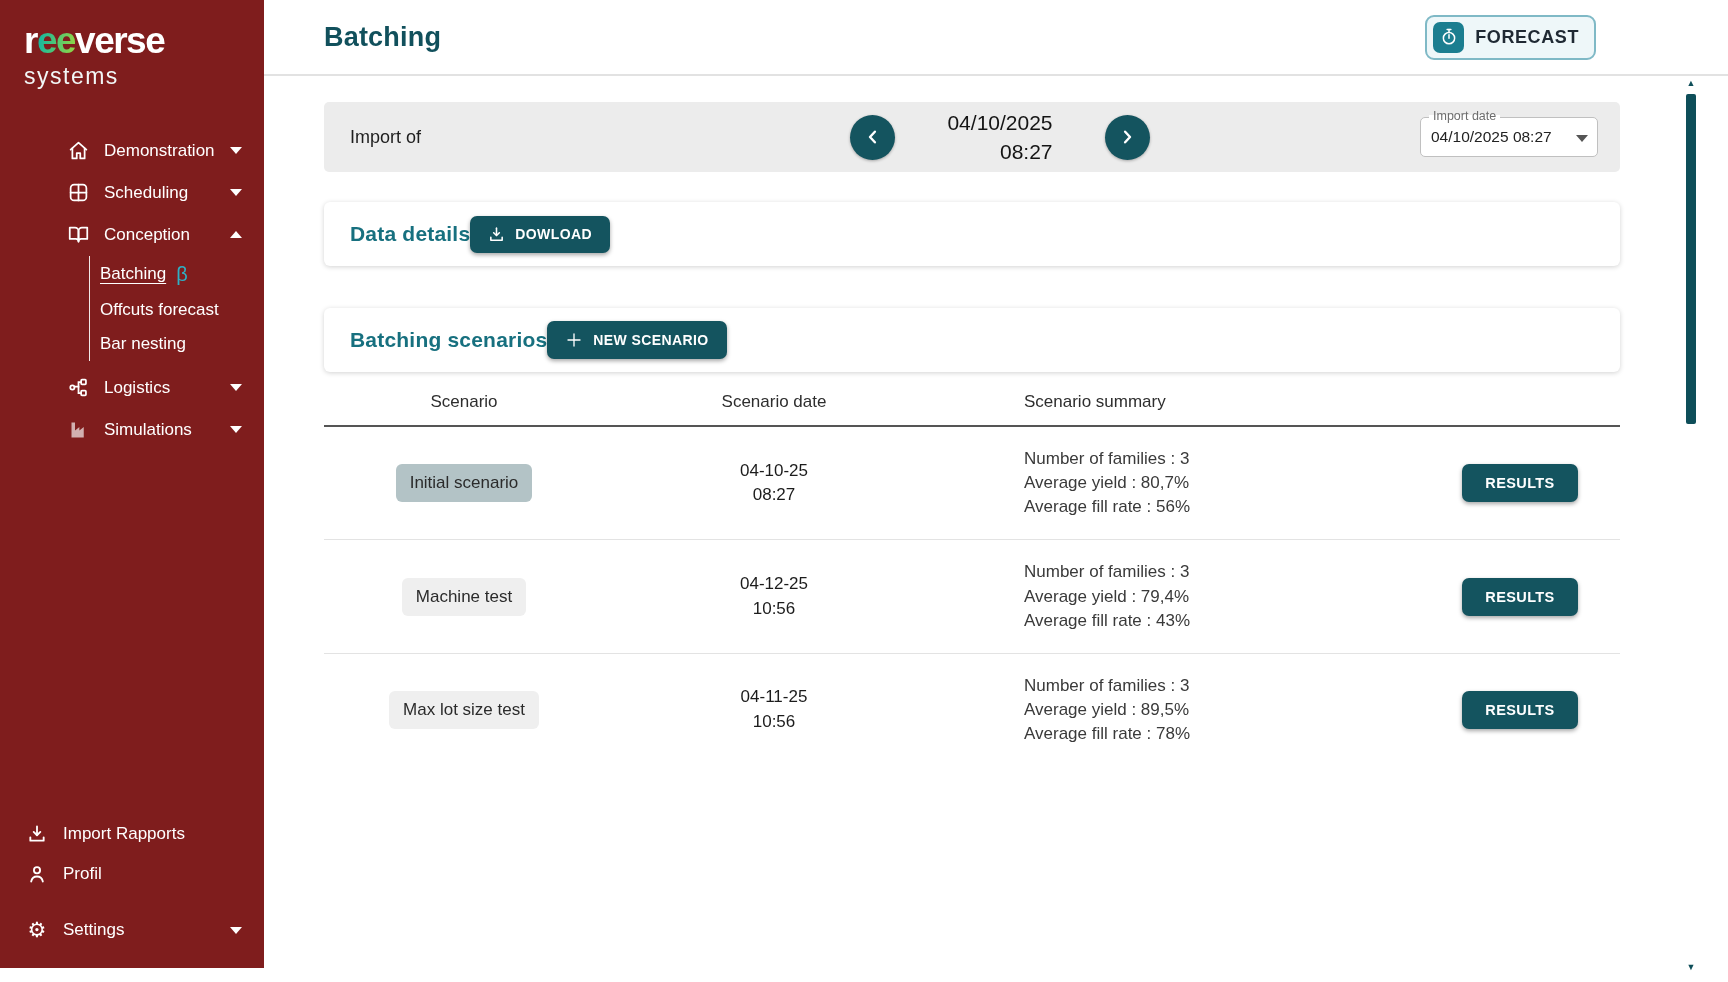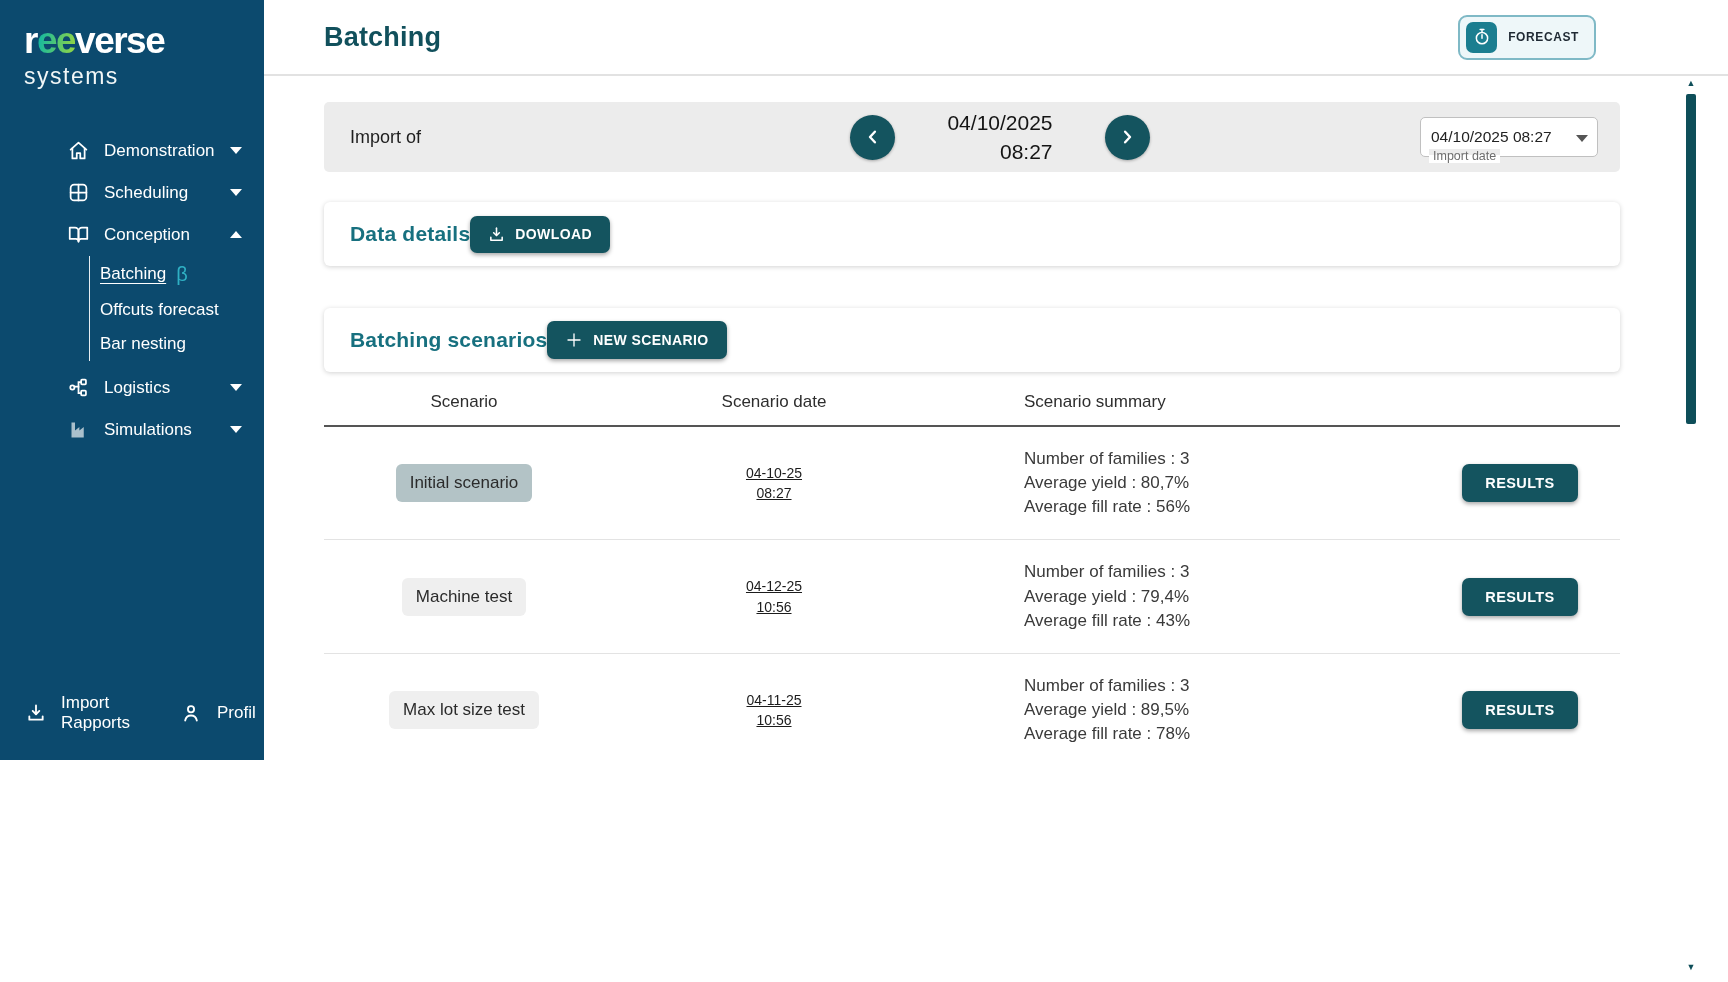--- a/index.html
+++ b/index.html
@@ -3,21 +3,21 @@
 <meta charset="utf-8">
 <style>
   * { margin:0; padding:0; box-sizing:border-box; }
   html,body { width:1728px; height:982px; overflow:hidden; }
   body {
     font-family:"Liberation Sans","DejaVu Sans",sans-serif;
     background:#ffffff; color:#222; display:flex;
   }
   
   .sidebar {
-    width:264px; min-width:264px; height:760px; background:#0c4a6e;
+    width:264px; min-width:264px; height:968px; background:#7f1d1d;
     color:#fff; display:flex; flex-direction:column; padding:22px 0 18px 0;
   }
   .logo { padding:0 24px; margin-bottom:40px; }
   .logo-brand { font-size:37px; font-weight:700; letter-spacing:-1.5px; color:#fff; line-height:1.05; }
   .logo-ee {
     background:linear-gradient(100deg,#14b8a0 10%,#8ad44a 90%);
     -webkit-background-clip:text; background-clip:text; color:transparent;
   }
   .logo-sub { font-size:23px; font-weight:300; letter-spacing:1.5px; color:#f2f7f7; margin-top:2px; }
   .nav { display:flex; flex-direction:column;padding-left:41px; }
@@ -26,56 +26,56 @@
     font-size:17px; cursor:pointer; color:#fff;
   }
   .nav-item .nav-icon { width:22px; height:22px; display:flex; align-items:center; justify-content:center; }
   .chev { margin-left:auto; width:0; height:0; border-left:6px solid transparent; border-right:6px solid transparent; }
   .chev.down { border-top:7px solid #fff; }
   .chev.up { border-bottom:7px solid #fff; }
   .subnav { margin:0 0 6px 48px; border-left:1px solid rgba(255,255,255,.9); padding-left:10px; display:flex; flex-direction:column; }
   .subnav-item { padding:7px 0 7px 0; font-size:17px; color:#fff; cursor:pointer; display:flex; align-items:center; }
   .subnav-item .current { text-decoration:underline; text-underline-offset:4px; }
   .beta { color:#2fb0c4; font-size:20px; margin-left:10px; }
-  .sidebar-footer { margin-top:auto; display:flex; flex-direction:row; }
+  .sidebar-footer { margin-top:auto; display:flex; flex-direction:column; }
   .sidebar-footer .nav-item { padding:9px 22px 9px 26px; }
   .footer-gap { height:16px; }
   
   .main { flex:1; position:relative; height:982px; background:#fff; }
   .topbar {
     height:76px; display:flex; align-items:center; justify-content:space-between;
     padding:0 132px 0 60px; border-bottom:2px solid #e2e2e2; background:#fff;
   }
   .page-title { font-size:27px; font-weight:700; color:#11505c; letter-spacing:.2px; }
   .forecast-btn {
     display:flex; align-items:center; gap:11px; background:#eef7f9;
     border:2px solid #7fb9c6; border-radius:9px; padding:5px 15px 5px 6px; cursor:pointer;
   }
   .forecast-ico { width:31px; height:31px; background:#1b7e90; border-radius:7px; display:flex; align-items:center; justify-content:center; }
-  .forecast-label { font-size:12px; font-weight:600; color:#1f2933; letter-spacing:.6px; }
+  .forecast-label { font-size:18px; font-weight:600; color:#1f2933; letter-spacing:.6px; }
   
   .import-bar {
     margin:26px 108px 0 60px; height:70px; background:#ececec; border-radius:5px;
     display:flex; align-items:center; padding:0 22px 0 26px; position:relative;
   }
   .import-label { font-size:18px; color:#1e1e1e; width:230px; }
   .import-center { flex:1; display:flex; align-items:center; justify-content:center; gap:52px; }
   .nav-circle {
     width:45px; height:45px; border-radius:50%; background:#14545f; border:none;
     display:flex; align-items:center; justify-content:center; cursor:pointer;
     box-shadow:0 1px 3px rgba(0,0,0,.3);
   }
   .import-date { text-align:right; font-size:21px; color:#141414; line-height:1.4; font-weight:500; }
   .date-select {
     width:178px; height:40px; background:#fff; border:1px solid #c0c0c0; border-radius:5px;
     position:relative; display:flex; align-items:center; padding:0 28px 0 10px; cursor:pointer;
   }
   .date-select-label {
     position:absolute; top:-9px; left:8px; background:#ececec0d; font-size:12.5px; color:#6d6d6d;
-    padding:0 4px; background:linear-gradient(to bottom,#ececec 45%,#ffffff 45%);margin-top:40px;
+    padding:0 4px; background:linear-gradient(to bottom,#ececec 45%,#ffffff 45%);
   }
   .date-select-value { font-size:15.5px; color:#222; white-space:nowrap; }
   .select-arrow { position:absolute; right:9px; top:17px; width:0; height:0; border-left:6px solid transparent; border-right:6px solid transparent; border-top:7px solid #555; }
   
   .card {
     margin:30px 108px 0 60px; background:#fff; border-radius:6px;
     box-shadow:0 1px 5px rgba(0,0,0,.18); height:64px;
     display:flex; align-items:center; justify-content:flex-start; padding:0 58px 0 26px;
   }
   .card.scenarios { margin-top:42px; }
@@ -94,21 +94,21 @@
   .th.c1 { text-align:center; }
   .th.c2 { text-align:center; }
   .th.c3 { padding-left:80px; text-align:left; }
   .t-row { padding:20px 0; }
   .t-row + .t-row { border-top:1px solid #e3e3e3; }
   .cell-scenario { display:flex; justify-content:center; }
   .chip {
     background:#efefef; border-radius:6px; padding:9px 14px; font-size:17px; color:#2b2b2b; cursor:pointer;
   }
   .chip.selected { background:#b3c3c6; }
-  .cell-date { text-align:center; font-size:14px; color:#1c1c1c; line-height:1.45;text-decoration:underline; }
+  .cell-date { text-align:center; font-size:17px; color:#1c1c1c; line-height:1.45; }
   .cell-summary { padding-left:80px; font-size:17px; color:#3a3a3a; line-height:1.42; }
   .cell-results { display:flex; justify-content:center; }
   .results-btn {
     background:#14545f; color:#fff; border:none; border-radius:7px; padding:11px 23px;
     font-size:14.5px; font-weight:700; letter-spacing:.4px; cursor:pointer;
     box-shadow:0 2px 4px rgba(0,0,0,.35); font-family:"Liberation Sans","DejaVu Sans",sans-serif;
   }
   
   .scrollbar { position:absolute; right:30px; top:78px; bottom:10px; width:14px; }
   .sb-arrow { color:#0e4e59; font-size:9px; text-align:center; line-height:10px; cursor:pointer; }

